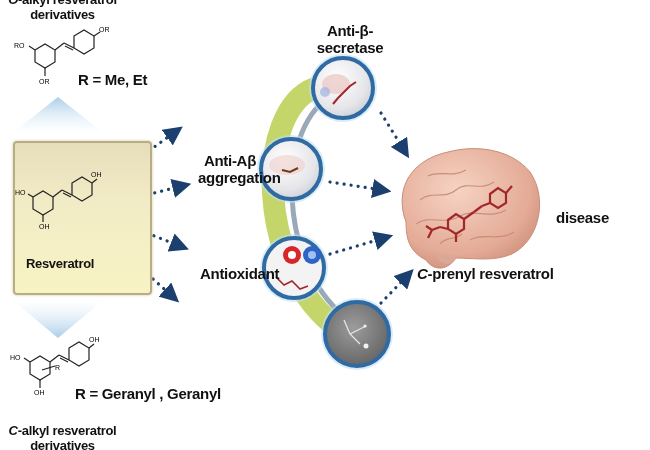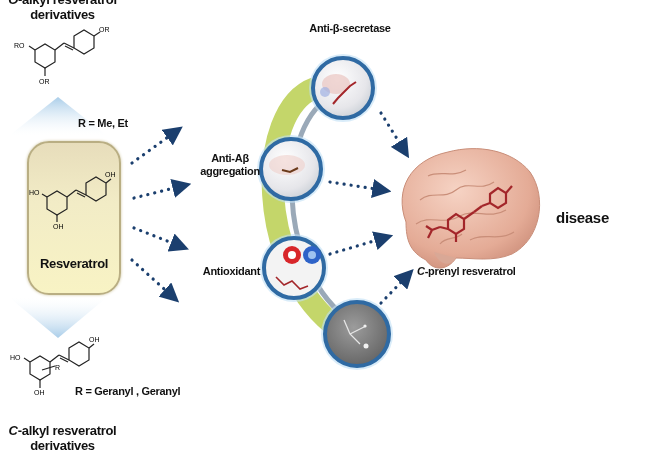--- a/index.html
+++ b/index.html
@@ -1,28 +1,29 @@
 <!DOCTYPE html>
 <html><head>
   <meta charset="utf-8">
   <style>
     html, body { margin: 0; padding: 0; background: #ffffff; }
     body { width: 650px; height: 450px; position: relative; overflow: hidden;
            font-family: "Liberation Sans", sans-serif; }
     .abs { position: absolute; }
     .lbl { font-weight: bold; color: #111; text-align: center; line-height: 1.15; letter-spacing: -0.3px; }
-    .sm { font-size: 11px; }
+    .sm { font-size: 15px; }
     .md { font-size: 13px; }
     .lg { font-size: 15px; }
     #stage { position: absolute; left: 0; top: 0; width: 650px; height: 450px; }
     .resbox {
-      position: absolute; left: 27px; top: 141px; width: 90px; height: 150px;
-      border-radius: 22px; border: 2px solid #b9ae83;
+      position: absolute; left: 13px; top: 141px; width: 90px; height: 150px;
+      border-radius: 4px; border: 2px solid #b9ae83;
       background: linear-gradient(#e7ddbb 0%, #f2ecc6 40%, #f8f3c4 100%);
       box-shadow: 0 0 3px #cfc6a0;
+      padding-left: 45px;
     }
   </style>
 </head>
 <body>
 
 <svg id="stage" viewBox="0 0 650 450" xmlns="http://www.w3.org/2000/svg">
   <defs>
     <linearGradient id="upArrowGrad" x1="0" y1="0" x2="0" y2="1">
       <stop offset="0" stop-color="#a9cde9"></stop>
       <stop offset="1" stop-color="#ffffff" stop-opacity="0.2"></stop>
@@ -167,21 +168,21 @@
   <span class="abs" style="left:0px;top:46px;font-size:7px;">HO</span>
   <span class="abs" style="left:76px;top:28px;font-size:7px;">OH</span>
   <span class="abs" style="left:24px;top:80px;font-size:7px;">OH</span>
   <div class="abs lbl md" style="left:0;top:114px;width:90px;">Resveratrol</div>
 </div>
 
 <div class="abs lbl md" style="left:0;top:-7px;width:125px;">
   <span style="font-style:italic;">O</span><span>-alkyl resveratrol</span><br>
   <span>derivatives</span>
 </div>
-<div class="abs lbl sm" style="left:78px;top:71px;margin-top:46px;">R = Me, Et</div>
+<div class="abs lbl sm" style="left:78px;top:71px;">R = Me, Et</div>
 
 <div class="abs lbl sm" style="left:75px;top:385px;">R = Geranyl , Geranyl</div>
 <div class="abs lbl md" style="left:0;top:424px;width:125px;">
   <span style="font-style:italic;">C</span><span>-alkyl resveratrol</span><br>
   <span>derivatives</span>
 </div>
 
 <div class="abs lbl sm" style="left:300px;top:22px;width:100px;">Anti-β-secretase</div>
 <div class="abs lbl sm" style="left:198px;top:152px;width:64px;">
   <span>Anti-Aβ</span><br>

